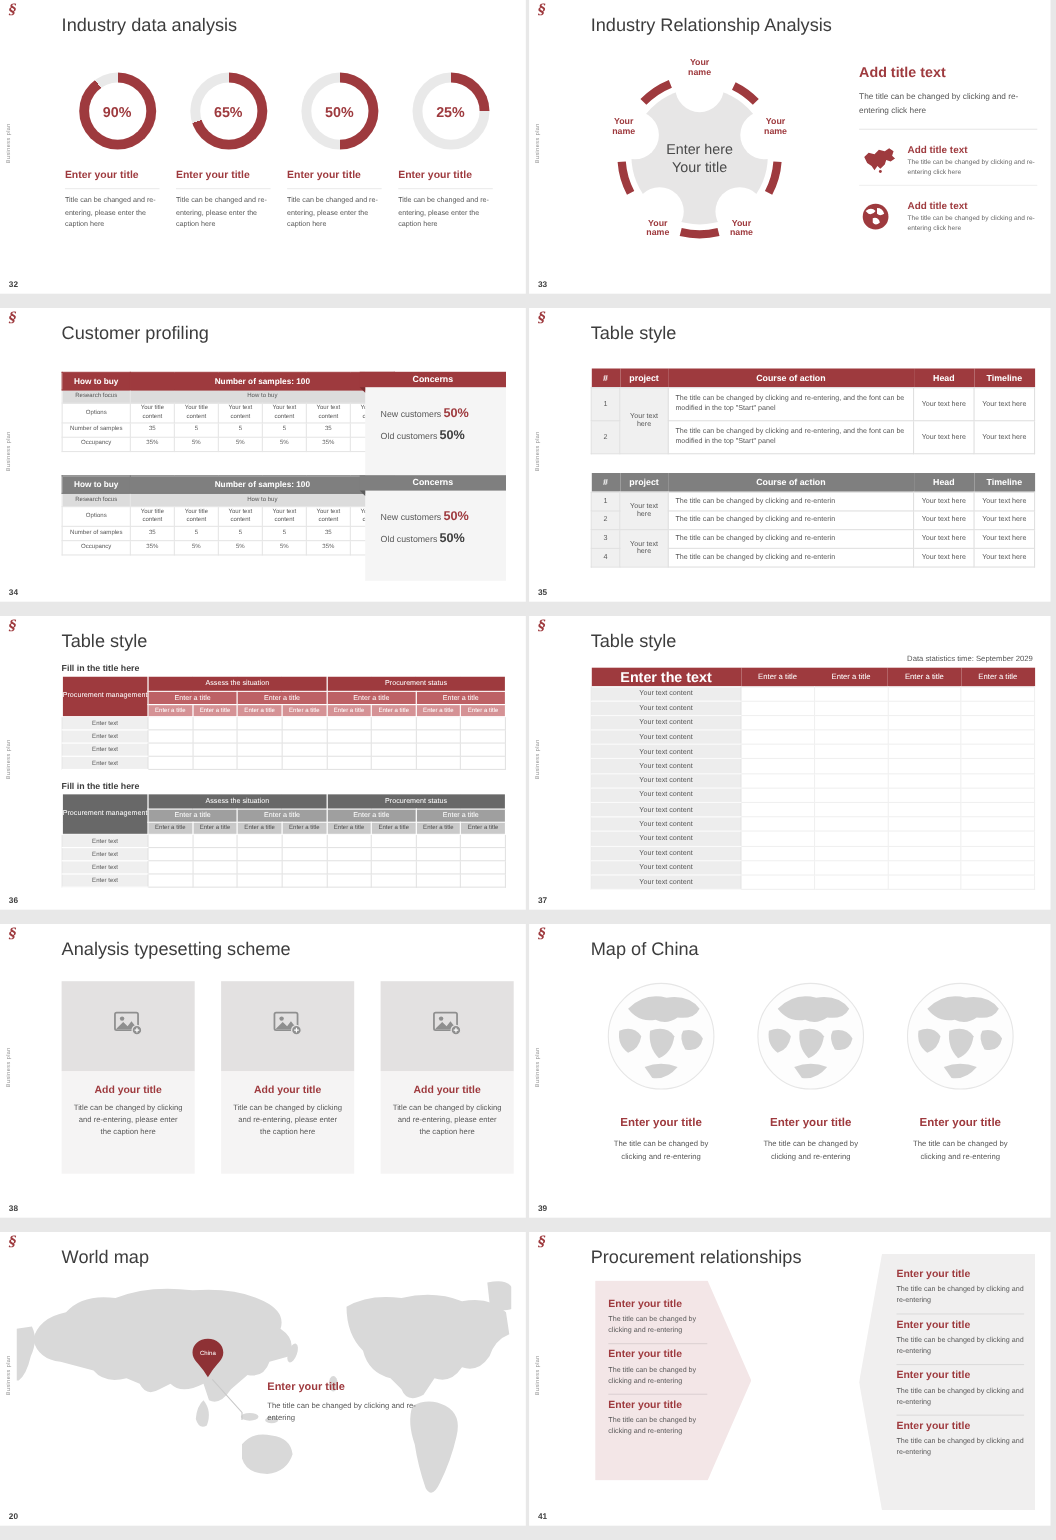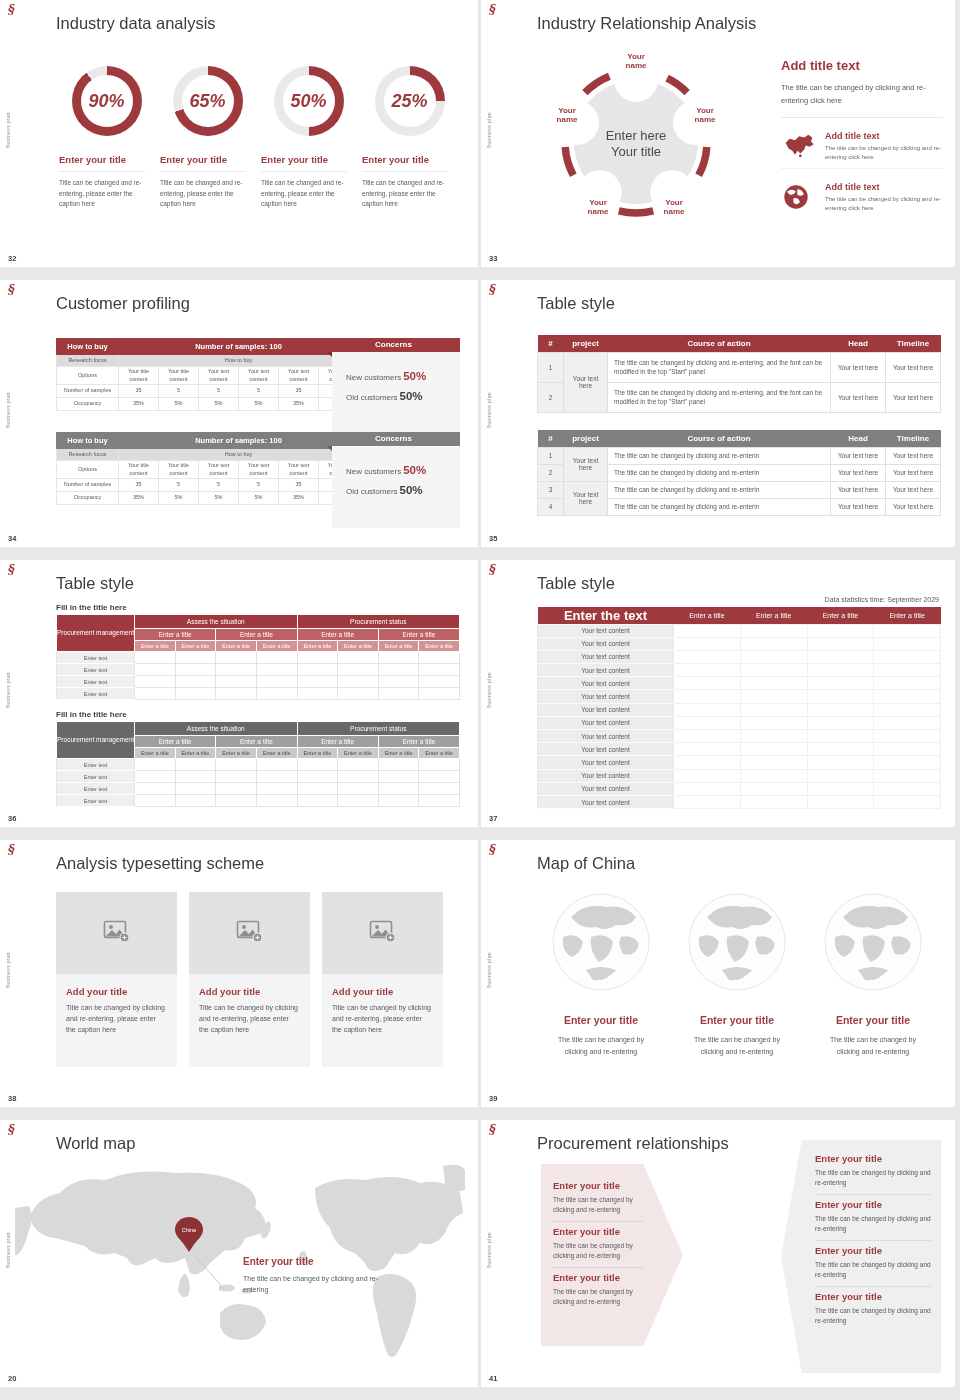--- a/index.html
+++ b/index.html
@@ -11,21 +11,21 @@
   .logo{position:absolute;left:8px;top:3px;font-family:"DejaVu Serif",serif;font-style:italic;font-weight:bold;font-size:13px;color:var(--accent);line-height:14px;}
   .side-text{position:absolute;left:5px;top:112px;font-size:5px;color:#8f8f8f;writing-mode:vertical-rl;transform:rotate(180deg);letter-spacing:.4px;}
   .page-num{position:absolute;left:8px;bottom:4px;font-size:7.5px;font-weight:bold;color:#404040;}
   .s-title{position:absolute;left:56px;top:13px;font-size:16.5px;color:#3d3d3d;line-height:20px;}
   .abs{position:absolute;}
   
   .donut-row{position:absolute;left:56px;top:66px;width:404px;display:flex;}
   .donut-item{flex:1;position:relative;}
   .donut{width:70px;height:70px;border-radius:50%;margin:0 auto;position:relative;background:conic-gradient(var(--accent) 0 50%, #e9e9e9 50% 100%);}
   .donut .hole{position:absolute;inset:9px;background:#fff;border-radius:50%;}
-  .donut .pct{position:absolute;inset:0;display:flex;align-items:center;justify-content:center;font-size:18px;font-weight:bold;color:var(--accent);font-style:italic;}
+  .donut .pct{position:absolute;inset:0;display:flex;align-items:center;justify-content:center;font-size:13px;font-weight:bold;color:var(--accent);}
   .d-title{margin:18px 2px 0 3px;font-size:9.5px;font-weight:bold;color:var(--accent);padding-bottom:6px;border-bottom:1px solid #ececec;width:86px;}
   .d-cap{margin:6px 2px 0 3px;font-size:6.5px;color:#595959;line-height:10.5px;width:90px;}
   
   .gear-wrap{position:absolute;left:55px;top:42px;width:200px;height:205px;}
   .gear-label{position:absolute;width:50px;text-align:center;font-size:8px;font-weight:bold;color:var(--accent);line-height:9px;}
   .r-panel{position:absolute;left:300px;top:58px;width:162px;}
   .r-title{font-size:13px;font-weight:bold;color:var(--accent);}
   .r-cap{margin-top:8px;font-size:7.5px;color:#595959;line-height:13px;padding-bottom:10px;border-bottom:1px solid #e8e8e8;}
   .r-item{position:relative;margin-top:13px;padding-left:44px;min-height:34px;border-bottom:1px solid #f0f0f0;padding-bottom:6px;}
   .r-item:last-child{border-bottom:none;}
@@ -75,21 +75,21 @@
   .tbl36.gray tr.h3 td{background:#c9c9c9;color:#4d4d4d;}
   
   .note37{position:absolute;right:16px;top:36px;font-size:7px;color:#595959;}
   .tbl37{width:404px;font-size:6.5px;color:#595959;}
   .tbl37 thead td{background:var(--accent);color:#fff;text-align:center;height:17px;font-size:7px;}
   .tbl37 thead td.first{font-size:13px;font-weight:bold;}
   .tbl37 tbody tr{height:13.2px;}
   .tbl37 tbody td{border:1px solid #f0f0f0;}
   .tbl37 tbody td.rl{background:#ededed;text-align:center;border-color:#fafafa #e6e6e6;}
   
-  .cards{position:absolute;left:56px;top:52px;display:flex;gap:12px;}
+  .cards{position:absolute;left:56px;top:52px;display:flex;gap:24px;text-align:center;}
   .card{width:121px;}
   .card .imgbox{height:82px;background:#e3e1e1;display:flex;align-items:center;justify-content:center;}
   .card .cbody{background:#f5f4f4;height:93px;padding:12px 10px 0 10px;}
   .card .ct{font-size:9.5px;font-weight:bold;color:var(--accent);margin-bottom:5px;}
   .card .cc{font-size:7px;color:#595959;line-height:11px;}
   
   .globes{position:absolute;left:52px;top:52px;display:flex;}
   .globe-item{width:136px;text-align:center;}
   .globe-item .gt{margin-top:18px;font-size:10.5px;font-weight:bold;color:var(--accent);}
   .globe-item .gc{margin:8px auto 0;width:110px;font-size:7px;color:#595959;line-height:12px;}

